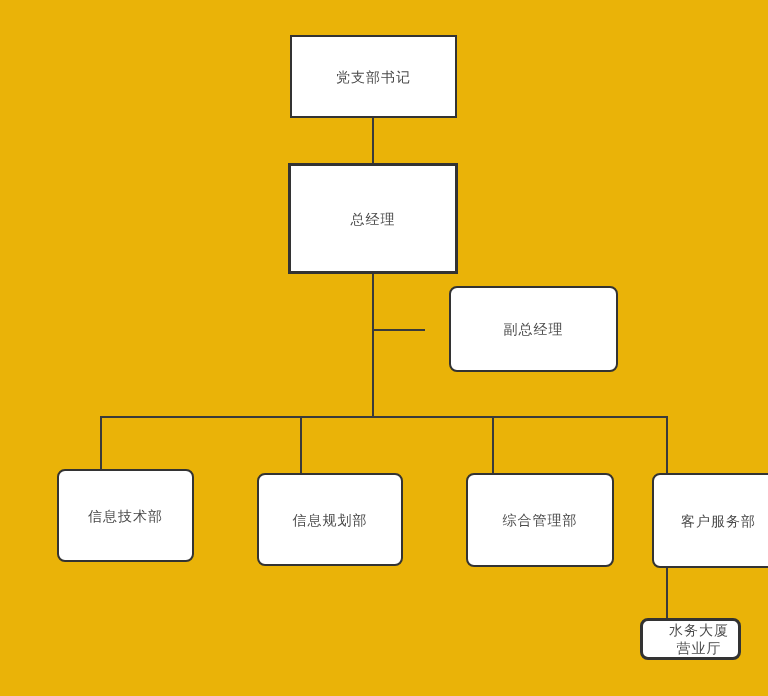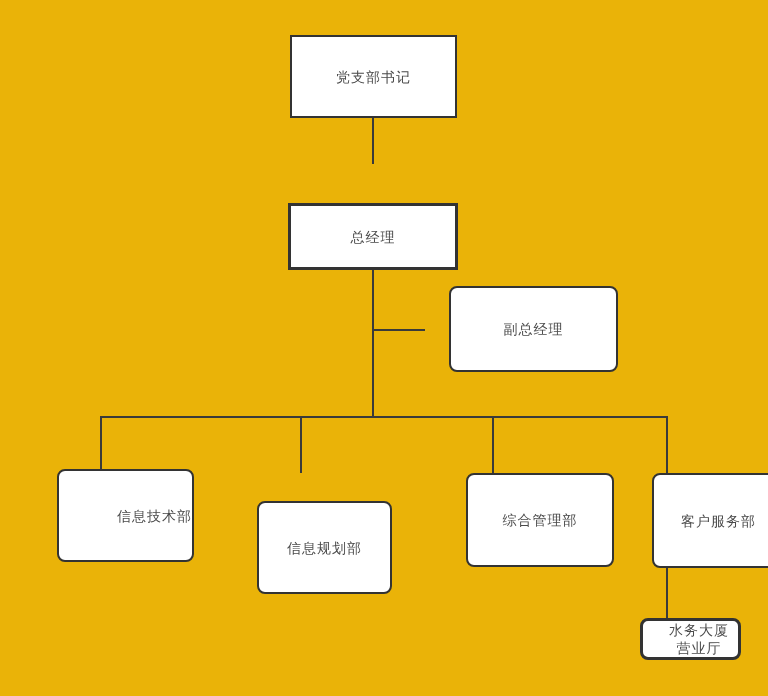--- a/index.html
+++ b/index.html
@@ -39,24 +39,24 @@
   }
   .node.rounded {
     border-radius: 8px;
     margin-left: 24px;
   }
   .node.thick {
     border-width: 3px;
   }
   
   #node-party-secretary   { left: 290px; top: 35px;  width: 167px; height: 83px; }
-  #node-general-manager   { left: 288px; top: 163px; width: 170px; height: 67px; margin-top: 40px; }
+  #node-general-manager   { left: 288px; top: 163px; width: 170px; height: 111px; }
   #node-deputy-gm         { left: 425px; top: 286px; width: 169px; height: 86px; }
-  #node-info-tech         { left: 33px;  top: 469px; width: 137px; height: 93px; justify-content: flex-end; }
-  #node-info-planning     { left: 233px; top: 501px; width: 135px; height: 93px; }
+  #node-info-tech         { left: 33px;  top: 469px; width: 137px; height: 93px; }
+  #node-info-planning     { left: 233px; top: 473px; width: 146px; height: 93px; }
   #node-general-admin     { left: 442px; top: 473px; width: 148px; height: 94px; }
   #node-customer-service  { left: 628px; top: 473px; width: 133px; height: 95px; }
   #node-water-hall        { left: 616px; top: 618px; width: 101px; height: 42px; padding-left: 17px; }
   #node-water-hall .two-line span { display: block; }
 </style>
 </head>
 <body>
 
 <div class="canvas">
 

